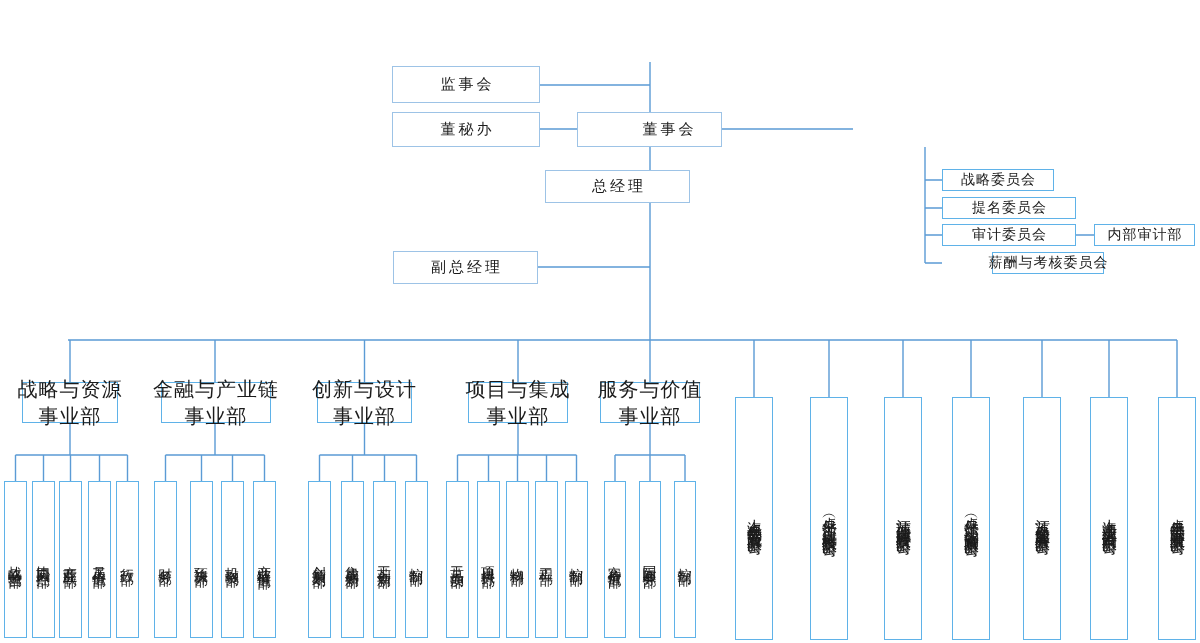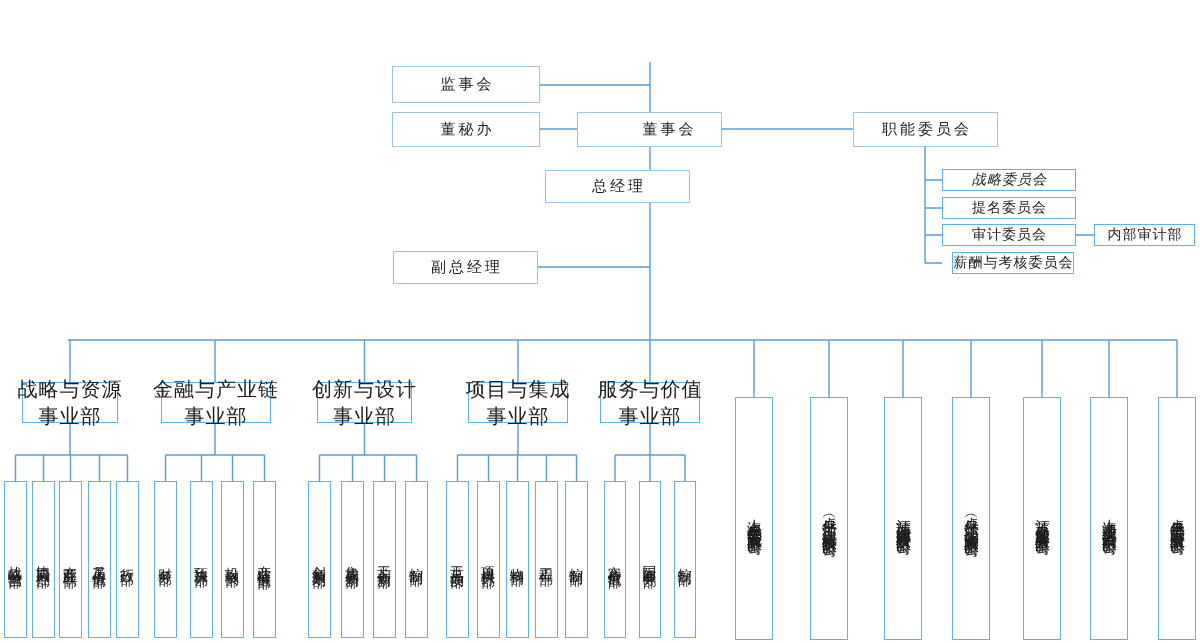--- a/index.html
+++ b/index.html
@@ -63,28 +63,27 @@
       M215 422 V455 M165.5 455 H264.5 M165.5 455 V481 M201.5 455 V481 M232.5 455 V481 M264.5 455 V481
       M364.5 423 V455 M319.5 455 H416.5 M319.5 455 V481 M352.5 455 V481 M384.5 455 V481 M416.5 455 V481
       M518 423 V455 M457.5 455 H576.5 M457.5 455 V481 M488.5 455 V481 M517.5 455 V481 M546.5 455 V481 M576.5 455 V481
       M650 423 V455 M615 455 H685 M615 455 V481 M650 455 V481 M685 455 V481
     "></path>
   </svg>
 
   <div class="box big" style="left:392px;top:66px;width:148px;height:37px;">监事会</div>
   <div class="box big" style="left:392px;top:112px;width:148px;height:35px;">董秘办</div>
   <div class="box big" style="left:577px;top:112px;width:145px;height:35px;padding-left:40px;">董事会</div>
-  <div class="box big" style="left:853px;top:112px;width:145px;height:35px;">职能委员会</div>
   <div class="box big" style="left:545px;top:170px;width:145px;height:33px;">总经理</div>
   <div class="box big" style="left:393px;top:251px;width:145px;height:33px;">副总经理</div>
 
-  <div class="box sm" style="left:942px;top:169px;width:134px;height:22px;font-style:italic;">战略委员会</div>
+  <div class="box sm" style="left:942px;top:169px;width:112px;height:22px;">战略委员会</div>
   <div class="box sm" style="left:942px;top:197px;width:134px;height:22px;">提名委员会</div>
   <div class="box sm" style="left:942px;top:224px;width:134px;height:22px;">审计委员会</div>
-  <div class="box sm" style="left:952px;top:252px;width:122px;height:22px;">薪酬与考核委员会</div>
+  <div class="box sm" style="left:992px;top:252px;width:112px;height:22px;">薪酬与考核委员会</div>
   <div class="box sm" style="left:1094px;top:224px;width:101px;height:22px;">内部审计部</div>
 
   <div class="box div2" style="left:22px;top:382px;width:96px;height:41px;">
     <span>战略与资源</span>
     <span>事业部</span>
   </div>
   <div class="box div2" style="left:161px;top:382px;width:110px;height:41px;">
     <span>金融与产业链</span>
     <span>事业部</span>
   </div>

